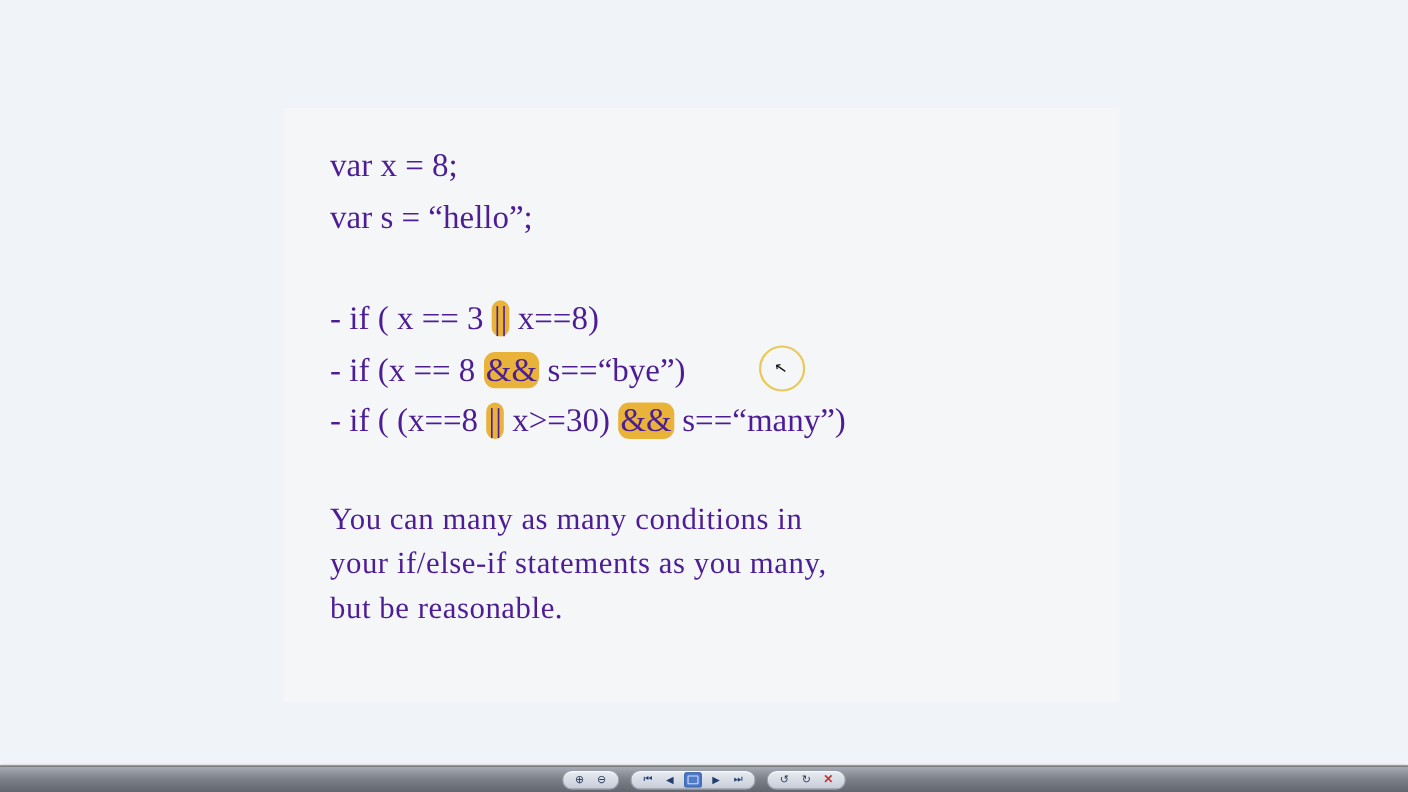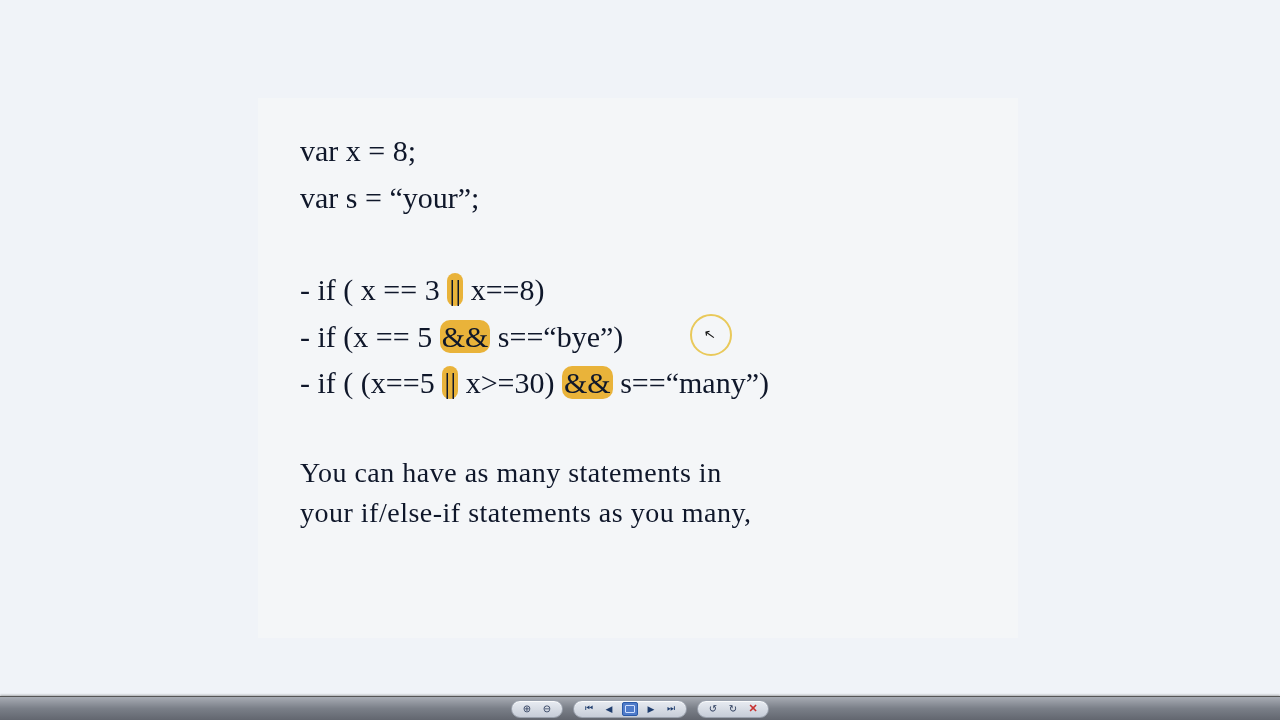--- a/index.html
+++ b/index.html
@@ -7,21 +7,21 @@
     body { background: #f0f3f8; position: relative; }
 
     .slide-area {
       position: absolute;
       left: 258px;
       top: 98px;
       width: 760px;
       height: 540px;
       background: #f4f6f8;
       padding: 30px 42px 30px 42px;
-      color: #0f172a;
+      color: #4c1d95;
     }
 
     .code-line {
       font-size: 30px;
       line-height: 1.55;
       white-space: nowrap;
     }
 
     .bullet-line {
       font-size: 30px;
@@ -130,37 +130,38 @@
       border-radius: 1px;
     }
 
     .tool-btn.close-x { color: #c83232; font-weight: bold; font-size: 11px; }
   </style>
 </head>
 <body>
 
 <div class="slide-area">
   <div class="code-line">var x = 8;</div>
-  <div class="code-line">var s = “your”;</div>
+  <div class="code-line">var s = “hello”;</div>
 
   <div class="gap"></div>
 
   <div class="bullet-line">
     <span>- if ( x == 3 </span><span class="hl">||</span><span> x==8)</span>
   </div>
   <div class="bullet-line">
-    <span>- if (x == 5 </span><span class="hl">&amp;&amp;</span><span> s==“bye”)</span>
+    <span>- if (x == 8 </span><span class="hl">&amp;&amp;</span><span> s==“bye”)</span>
   </div>
   <div class="bullet-line">
-    <span>- if ( (x==5 </span><span class="hl">||</span><span> x&gt;=30) </span><span class="hl">&amp;&amp;</span><span> s==“many”)</span>
+    <span>- if ( (x==8 </span><span class="hl">||</span><span> x&gt;=30) </span><span class="hl">&amp;&amp;</span><span> s==“many”)</span>
   </div>
 
   <div class="paragraph">
-    <div>You can have as many statements in</div>
+    <div>You can many as many conditions in</div>
     <div>your if/else-if statements as you many,</div>
+    <div>but be reasonable.</div>
   </div>
 </div>
 
 <div class="cursor-ring"></div>
 <div class="cursor-arrow">↖</div>
 
 <div class="taskbar">
   <div class="tool-pod">
     <div class="tool-btn">⊕</div>
     <div class="tool-btn">⊖</div>

